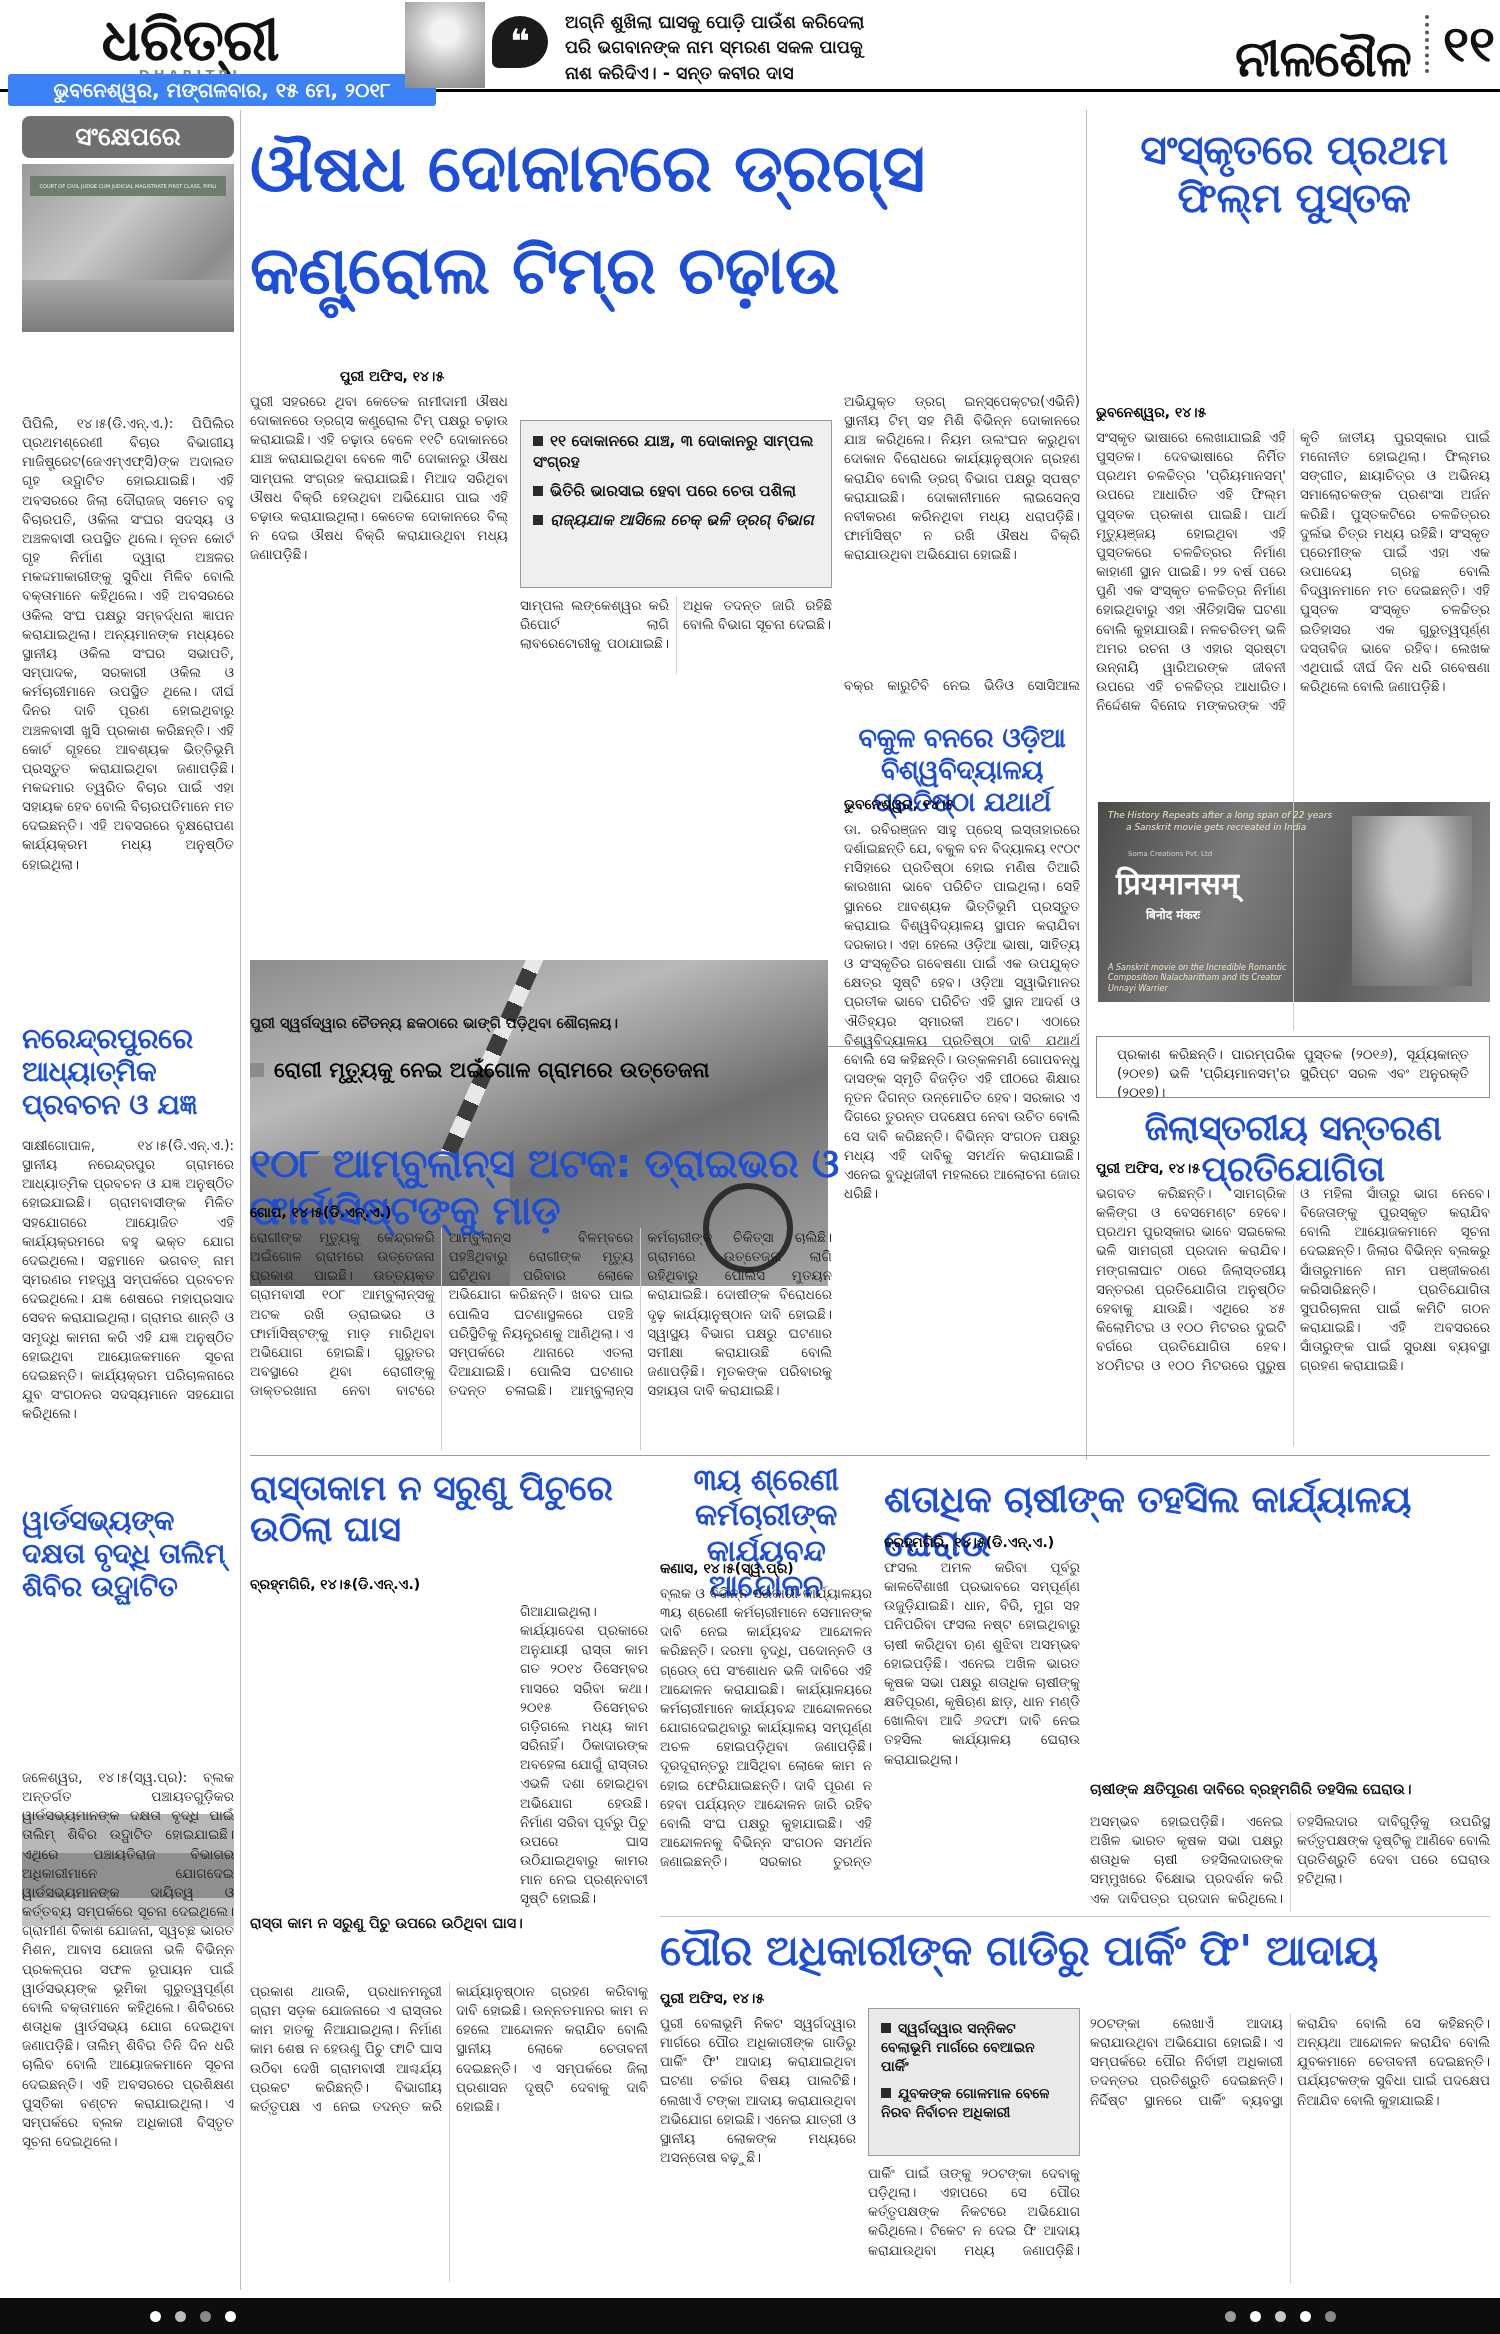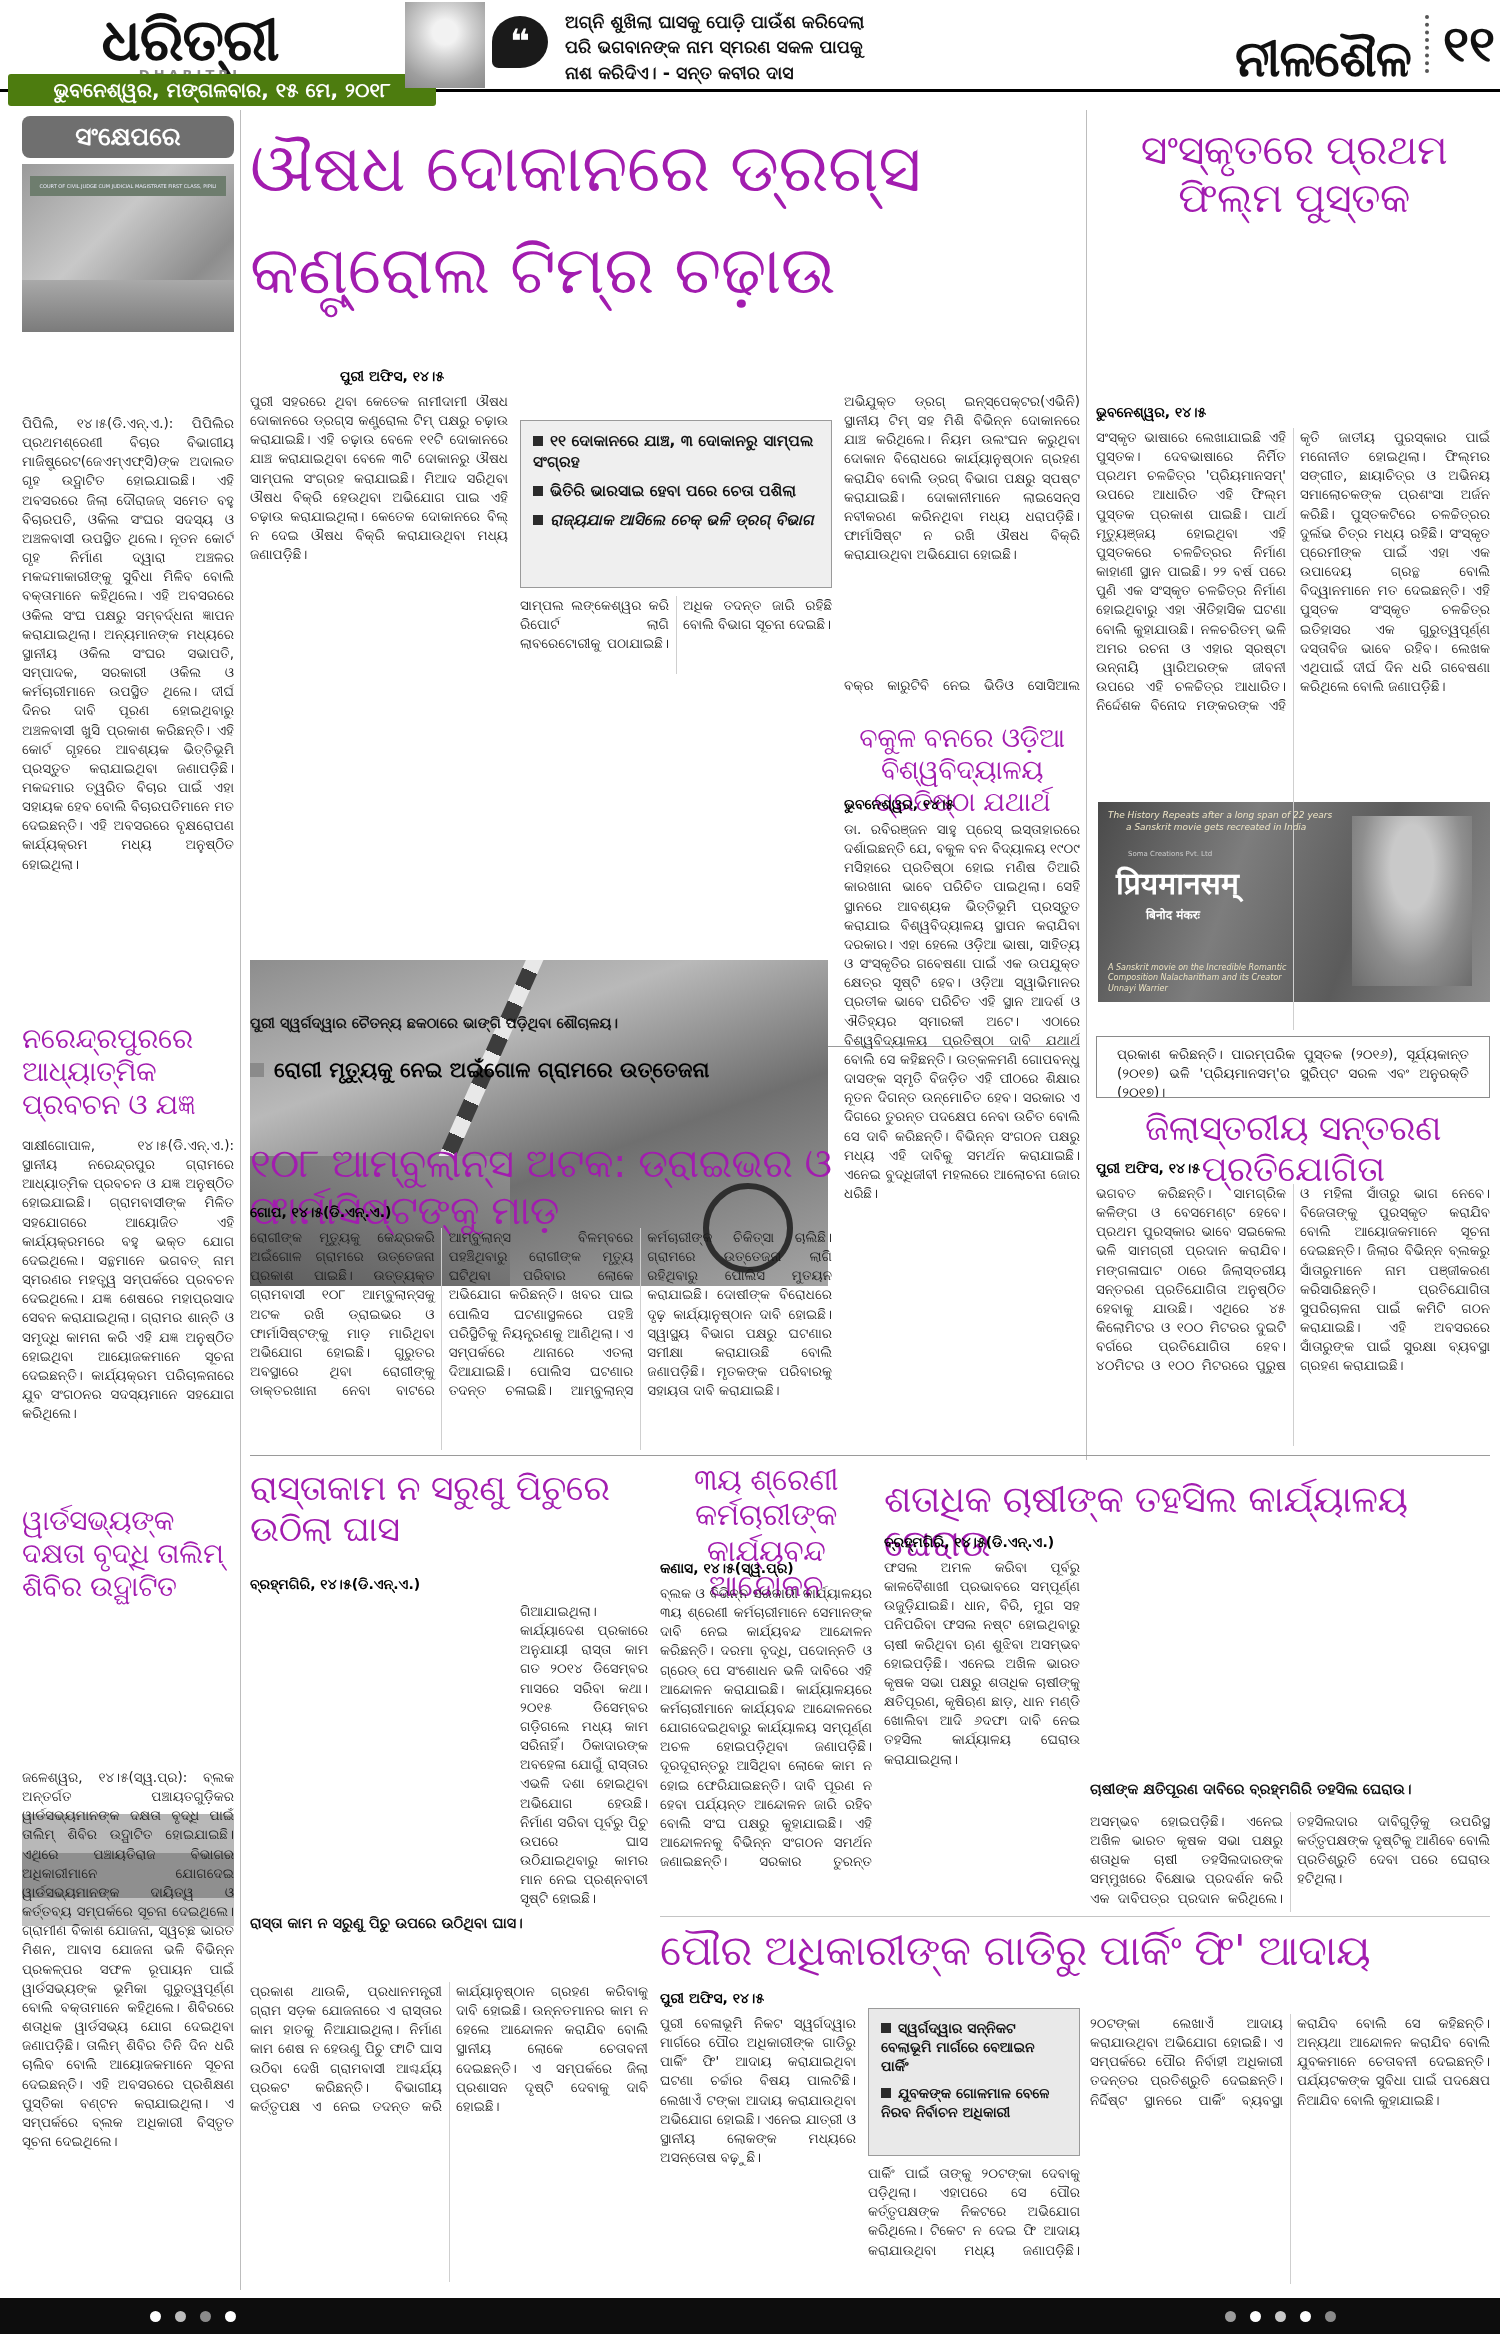--- a/index.html
+++ b/index.html
@@ -3,38 +3,38 @@
 <meta charset="utf-8">
 <style>
   * { margin:0; padding:0; box-sizing:border-box; }
   html,body { background:#e8e8e8; }
   .page {
     position:relative; width:1500px; height:2334px; margin:0 auto;
     background:#ffffff; overflow:hidden;
     font-family:"DejaVu Sans","Liberation Sans",sans-serif; color:#111;
   }
   .abs { position:absolute; }
-  .headline { font-weight:normal; color:#a21caf; line-height:1.18; letter-spacing:-0.5px; }
+  .headline { font-weight:bold; color:#1d4ed8; line-height:1.18; letter-spacing:-0.5px; }
   .body-text {
     font-size:13.5px; line-height:1.42; text-align:justify; color:#1c1c1c;
     overflow:hidden; column-gap:14px; column-rule:1px solid #cfcfcf;
   }
   .byline { font-weight:bold; font-size:14px; text-align:left; color:#000; }
   .caption { font-size:14.5px; font-weight:bold; color:#101010; line-height:1.3; }
   .vrule { background:#bdbdbd; width:1px; }
   .hrule { background:#9a9a9a; height:1px; }
   .photo { background:linear-gradient(135deg,#9a9a9a,#c8c8c8 40%,#8d8d8d 75%,#b5b5b5); position:relative; overflow:hidden; }
   .kicker { font-weight:bold; font-size:21px; color:#000; }
   .kicker .sq { display:inline-block; width:14px; height:14px; background:#8a8a8a; margin-right:10px; }
   .inset-box { background:#efefef; border:1px solid #9a9a9a; padding:10px 12px; }
   .inset-box .item { font-weight:bold; font-size:15.5px; line-height:1.35; margin-bottom:8px; }
   .inset-box .item .sq { display:inline-block; width:10px; height:10px; background:#2b2b2b; margin-right:7px; }
   .endbox { border:1px solid #8a8a8a; padding:8px 20px; font-size:13.5px; line-height:1.4; text-align:justify; overflow:hidden; }
   .datebar {
-    background:#4d7c0f; color:#fff; font-weight:bold; font-size:20px;
+    background:#3b82f6; color:#fff; font-weight:bold; font-size:20px;
     display:flex; align-items:center; justify-content:center; border-radius:3px;
   }
   .footer-bar { background:#0d0d0d; display:flex; align-items:center; }
   .dot { width:11px; height:11px; border-radius:50%; display:inline-block; margin-right:14px; }
 </style>
 </head>
 <body>
 
 <div class="page">
 

